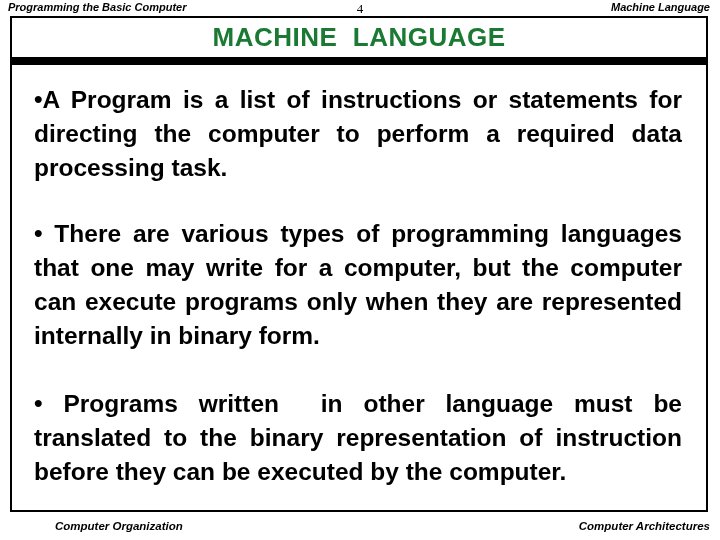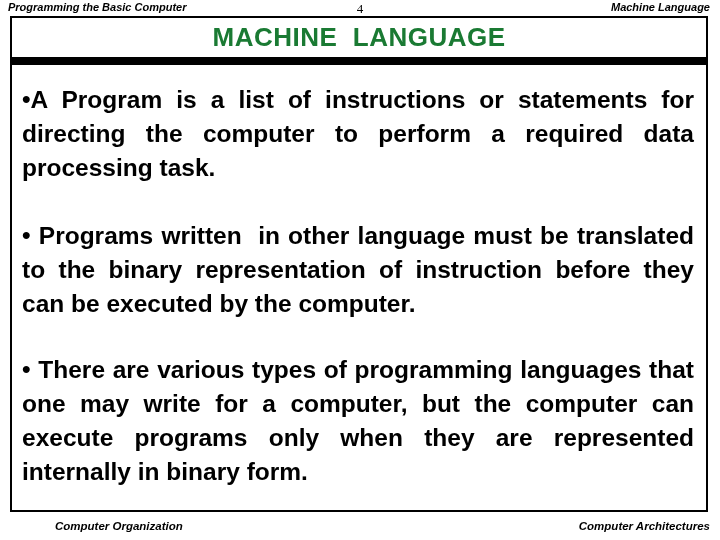--- a/index.html
+++ b/index.html
@@ -119,21 +119,21 @@
     box-sizing: border-box;
   }
   .bullet-para {
     font-family: "Liberation Sans", sans-serif;
     font-size: 24.5px;
     font-weight: bold;
     color: #000000;
     line-height: 34px;
     text-align: justify;
     text-justify: inter-word;
-    margin: 4px;
+    margin: 16px;
     white-space: pre-wrap;
   }
   .bullet-para.b1 { margin-top: 18px; }
   .bullet-para.b2 { margin-top: 32px; }
   .bullet-para.b3 { margin-top: 34px; }
 
   
   .footer {
     position: absolute;
     left: 0;
@@ -179,22 +179,22 @@
   <div class="content-box">
 
     <div class="title-area">
       <span class="title-text">MACHINE  LANGUAGE</span>
     </div>
 
     <div class="divider-bar"></div>
 
     <div class="body-area">
       <p class="bullet-para b1">•A Program is a list of instructions or statements for directing the computer to perform a required data processing task.</p>
+      <p class="bullet-para b2">• There are various types of programming languages that one may write for a computer, but the computer can execute programs only when they are represented internally in binary form.</p>
       <p class="bullet-para b3">• Programs written  in other language must be translated to the binary representation of instruction before they can be executed by the computer.</p>
-      <p class="bullet-para b2">• There are various types of programming languages that one may write for a computer, but the computer can execute programs only when they are represented internally in binary form.</p>
     </div>
 
   </div>
 
   <div class="footer">
     <div class="footer-left">Computer Organization</div>
     <div class="footer-right">Computer Architectures</div>
   </div>
 
 </div>

